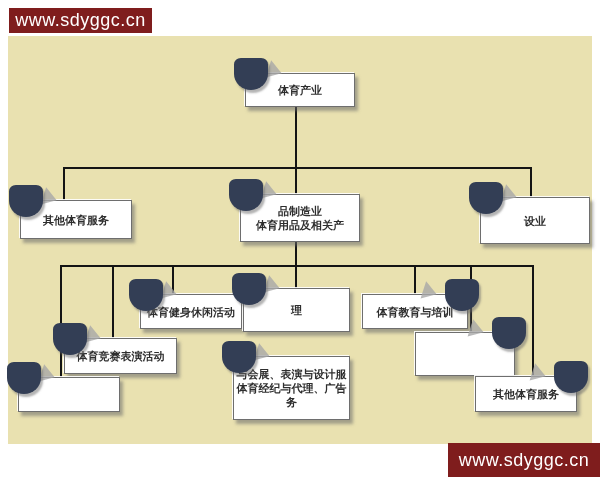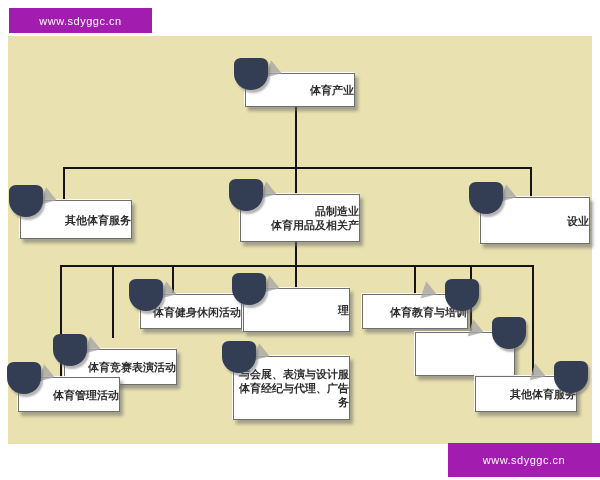--- a/index.html
+++ b/index.html
@@ -6,38 +6,38 @@
   body{
     width:600px;height:480px;position:relative;overflow:hidden;
     background:#ffffff;
     font-family:"Liberation Sans", sans-serif;
   }
   .canvas{
     position:absolute;left:8px;top:36px;width:584px;height:408px;
     background:#e9e1b0;
   }
   .wm{
-    position:absolute;background:#a21caf;color:#ffffff;
-    font-size:11px;letter-spacing:.5px;
+    position:absolute;background:#7f1d1d;color:#ffffff;
+    font-size:18px;letter-spacing:.5px;
     display:flex;align-items:center;justify-content:center;
     z-index:30;
   }
   .wm-top{left:9px;top:8px;width:143px;height:25px;}
   .wm-bottom{left:448px;top:443px;width:152px;height:34px;}
   .line{
     position:absolute;background:#141414;z-index:1;
   }
   .node{
     position:absolute;background:#ffffff;border:1px solid #6e6e6e;
     box-shadow:3px 4px 3px rgba(105,105,105,.55), -1px -1px 0 rgba(255,255,255,.9);
     display:flex;align-items:center;justify-content:center;
     z-index:5;
   }
   .label{
-    width:100%;text-align:right;font-size:11px;font-weight:bold;
+    width:100%;text-align:center;font-size:11px;font-weight:bold;
     color:#2e2e2e;line-height:14px;white-space:nowrap;
   }
   .badge{
     position:absolute;width:34px;height:32px;background:#333e55;
     border-radius:20% 20% 50% 50%;
     box-shadow:2px 3px 2px rgba(105,105,105,.5);
     z-index:7;
   }
   .icon-tl{left:-12px;top:-16px;}
   .icon-tr{right:-12px;top:-16px;}
@@ -121,39 +121,36 @@
 </div>
 
 <div class="node" style="left:362px;top:294px;width:104px;height:33px">
   <span class="badge icon-tr"></span>
   <span class="arrow arrow-tr"></span>
   <div class="label">
       <div>体育教育与培训</div>
     </div>
 </div>
 
-<div class="node" style="left:64px;top:349px;width:111px;height:34px">
+<div class="node" style="left:64px;top:338px;width:111px;height:34px">
   <span class="badge icon-tl"></span>
   <span class="arrow arrow-tl"></span>
   <div class="label">
       <div>体育竞赛表演活动</div>
     </div>
 </div>
 
 <div class="node" style="left:415px;top:332px;width:98px;height:42px">
   <span class="badge icon-tr"></span>
   <span class="arrow arrow-tr"></span>
 </div>
 
 <div class="node" style="left:18px;top:377px;width:100px;height:33px">
   <span class="badge icon-tl"></span>
   <span class="arrow arrow-tl"></span>
-  <div class="label">
-      <div>体育管理活动</div>
-    </div>
 </div>
 
 <div class="node" style="left:233px;top:356px;width:115px;height:62px">
   <span class="badge icon-tl"></span>
   <span class="arrow arrow-tl"></span>
   <div class="label">
     <div>与会展、表演与设计服</div>
     <div>体育经纪与代理、广告</div>
     <div>务</div>
   </div>

